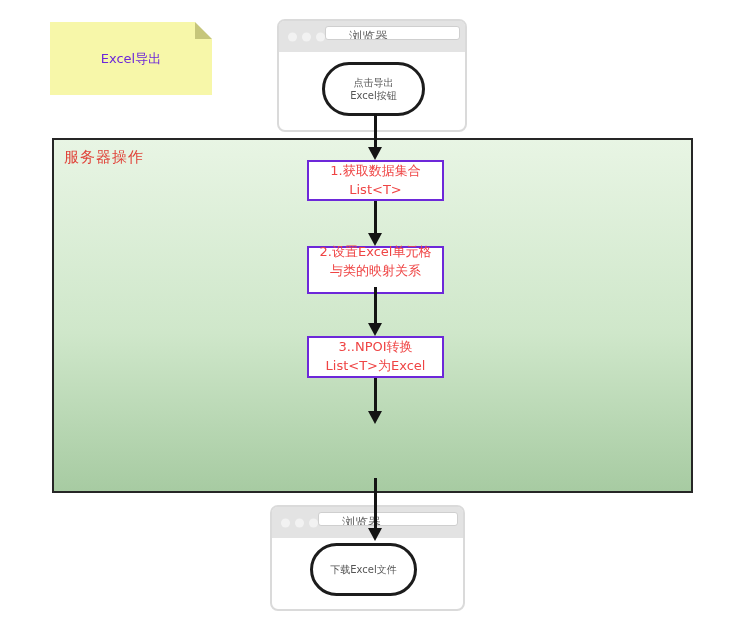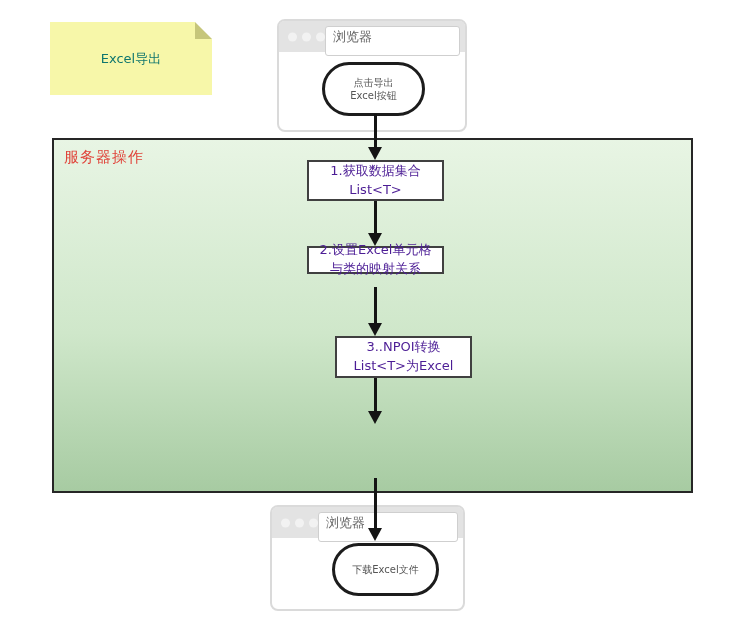--- a/index.html
+++ b/index.html
@@ -6,21 +6,21 @@
   * { box-sizing:border-box; }
   .canvas {
     position:relative; width:739px; height:632px; background:#ffffff;
     font-family:"DejaVu Sans","Liberation Sans",sans-serif; overflow:hidden;
   }
 
   
   .note {
     position:absolute; left:50px; top:22px; width:162px; height:73px;
     background:#f7f7a9; display:flex; align-items:center; justify-content:center;
-    font-size:13px; color:#0f766e; z-index:2;
+    font-size:13px; color:#6d28d9; z-index:2;
   }
   .note-fold {
     position:absolute; top:0; right:0; width:0; height:0;
     border-top:17px solid #ffffff; border-left:17px solid #c6c67a;
   }
 
   
   .browser {
     position:absolute; background:#fff; border:2px solid #dadada;
     border-radius:8px; z-index:2;
@@ -28,58 +28,58 @@
   .browser-top    { left:277px; top:19px;  width:190px; height:113px; }
   .browser-bottom { left:270px; top:505px; width:195px; height:106px; }
   .browser-header {
     position:relative; height:31px; background:#e3e3e3;
     border-radius:5px 5px 0 0;
   }
   .dots { position:absolute; left:9px; top:50%; transform:translateY(-50%);
           display:flex; gap:5px; }
   .dot  { width:9px; height:9px; border-radius:50%; background:#f2f2f2; }
   .addr {
-    position:absolute; left:46px; right:5px; top:5px; height:30px;
+    position:absolute; left:46px; right:5px; top:5px; height:14px;
     background:#fff; border:1px solid #cfcfcf; border-radius:3px;
-    font-size:13px; color:#666; line-height:20px; padding-left:7px;
+    font-size:13px; color:#666; line-height:20px; padding-left:23px;
     overflow:hidden; white-space:nowrap;
   }
 
   
   .stadium {
     position:absolute; background:#fff; border:3px solid #1c1c1c;
     border-radius:28px; display:flex; align-items:center; justify-content:center;
     text-align:center; font-size:10px; color:#555; line-height:1.35;
     white-space:pre-line; z-index:4;
   }
   .stadium-start { left:322px; top:62px;  width:103px; height:54px; }
-  .stadium-end   { left:332px; top:543px; width:107px; height:53px; }
+  .stadium-end   { left:310px; top:543px; width:107px; height:53px; }
 
   
   .server {
     position:absolute; left:52px; top:138px; width:641px; height:355px;
     border:2px solid #262626;
     background:linear-gradient(180deg,#e8f5e4 0%,#cfe7ca 55%,#a7cba2 100%);
     z-index:1;
   }
   .server-label {
     position:absolute; left:10px; top:8px; color:#e0443a;
     font-weight:normal; font-size:15px; letter-spacing:1px;
   }
 
   
   .step {
     position:absolute; left:307px; width:137px; background:#fff;
-    border:2px solid #404040; display:flex; align-items:center;
-    justify-content:center; text-align:center; font-size:13px; color:#4c1d95;
+    border:2px solid #6d28d9; display:flex; align-items:center;
+    justify-content:center; text-align:center; font-size:13px; color:#ef4444;
     line-height:1.45; white-space:pre-line; z-index:3; padding:11px 2px;
   }
   .step-1 { top:160px; height:41px; }
-  .step-2 { top:246px; height:28px; }
-  .step-3 { top:336px; height:42px;margin-left:28px; }
+  .step-2 { top:246px; height:48px;align-items:flex-end; }
+  .step-3 { top:336px; height:42px; }
   .step-4 { top:424px; height:54px; }
 
   
   .arrow { position:absolute; left:368px; width:15px; z-index:5; }
   .arrow-line {
     position:absolute; left:6px; top:0; width:3px; background:#141414;
   }
   .arrow-head {
     position:absolute; left:0; bottom:0; width:0; height:0;
     border-left:7px solid transparent; border-right:7px solid transparent;

